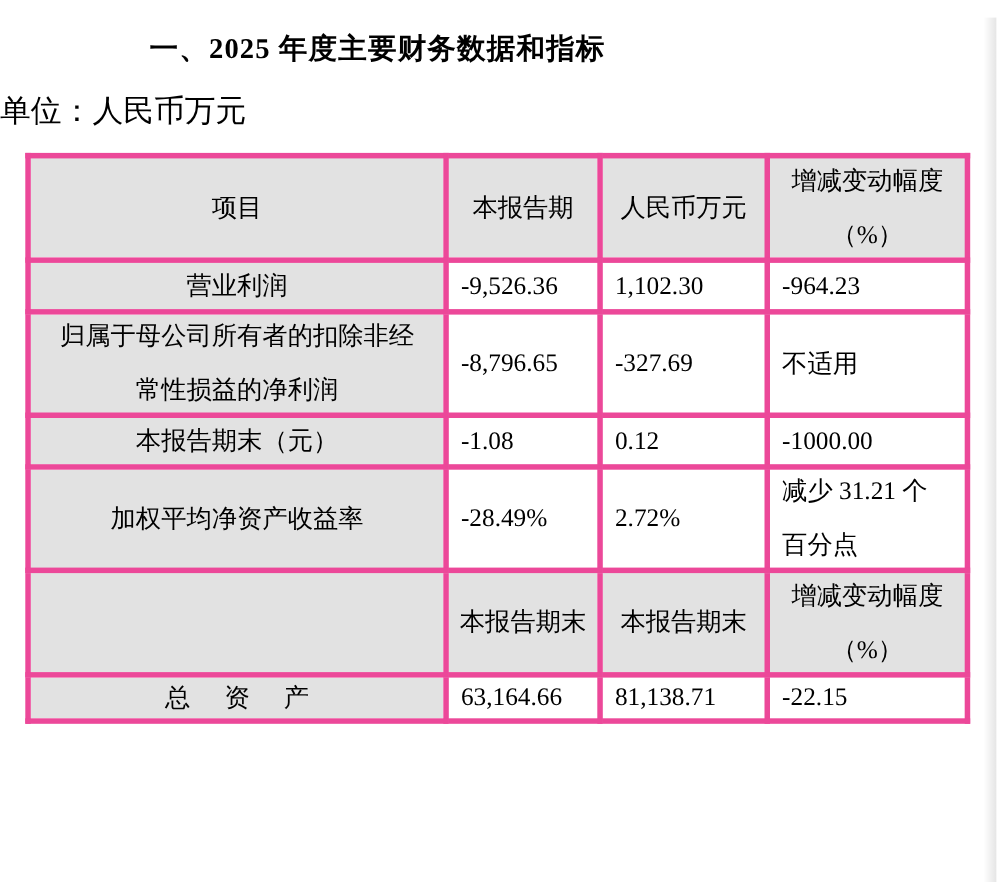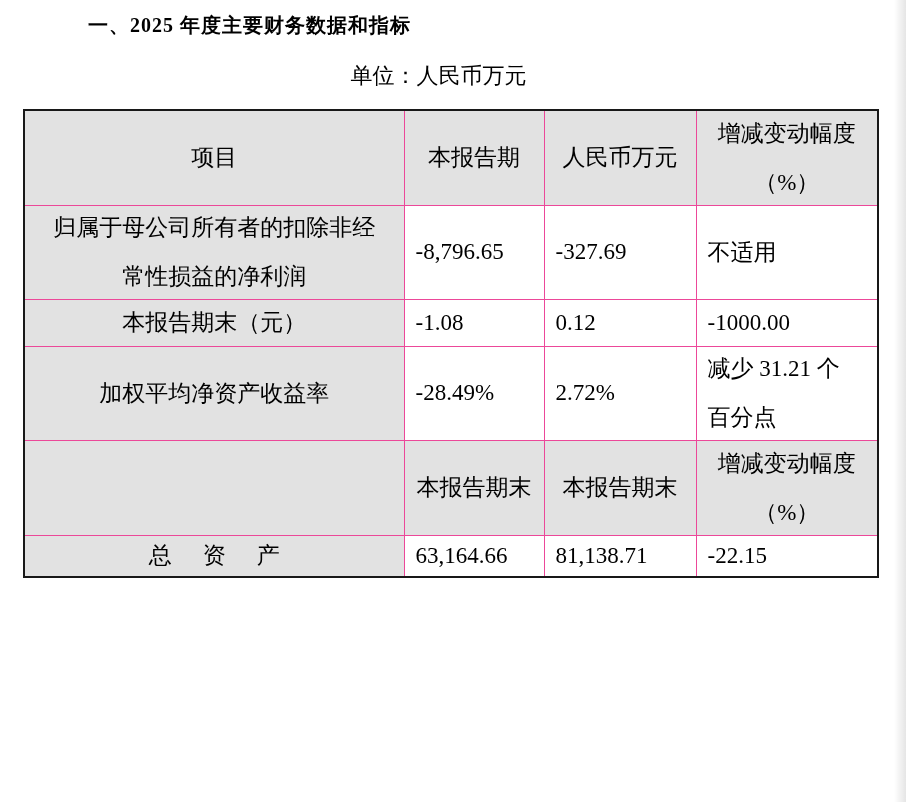--- a/index.html
+++ b/index.html
@@ -12,43 +12,43 @@
     font-family: "Liberation Serif", "DejaVu Serif", serif;
     color: #000;
     position: relative;
   }
   .page {
     width: 906px;
     height: 802px;
     position: relative;
   }
   .title {
-    margin: 0;
-    padding: 13px 0 0 88px;
-    font-size: 20px;
+    margin: 16px;
+    padding: 13px 0 0 120px;
+    font-size: 26px;
     font-weight: 700;
     letter-spacing: 1px;
     line-height: 1.2;
   }
   .unit {
     width: 877px;
     margin-top: 27px;
-    text-align: center;
-    font-size: 22px;
+    text-align: left;
+    font-size: 28px;
     line-height: 1.1;
   }
   table.fin {
     border-collapse: collapse;
     table-layout: fixed;
     width: 854px;
     margin: 21px 0 0 23px;
     border: 2px solid #181818;
   }
   table.fin td {
-    border: 1px solid #ec4899;
+    border: 5px solid #ec4899;
     vertical-align: middle;
     font-size: 23px;
     padding: 0;
     overflow: hidden;
   }
   .gray { background: #e2e2e2; }
   .white { background: #ffffff; }
   .c { text-align: center; }
   .num { text-align: left; padding-left: 11px !important; }
   .sp { letter-spacing: 0.55em; text-indent: 0.55em; }
@@ -91,20 +91,26 @@
         <td class="gray c">项目</td>
         <td class="gray c">本报告期</td>
         <td class="gray c">人民币万元</td>
         <td class="gray c">
           <div>增减变动幅度</div>
           <div class="ln2">（%）</div>
         </td>
       </tr>
 
 
+      <tr class="h47">
+        <td class="gray c">营业利润</td>
+        <td class="white num">-9,526.36</td>
+        <td class="white num">1,102.30</td>
+        <td class="white num">-964.23</td>
+      </tr>
 
 
 
       <tr class="h94">
         <td class="gray c">
           <div>归属于母公司所有者的扣除非经</div>
           <div class="ln2">常性损益的净利润</div>
         </td>
         <td class="white num">-8,796.65</td>
         <td class="white num">-327.69</td>

